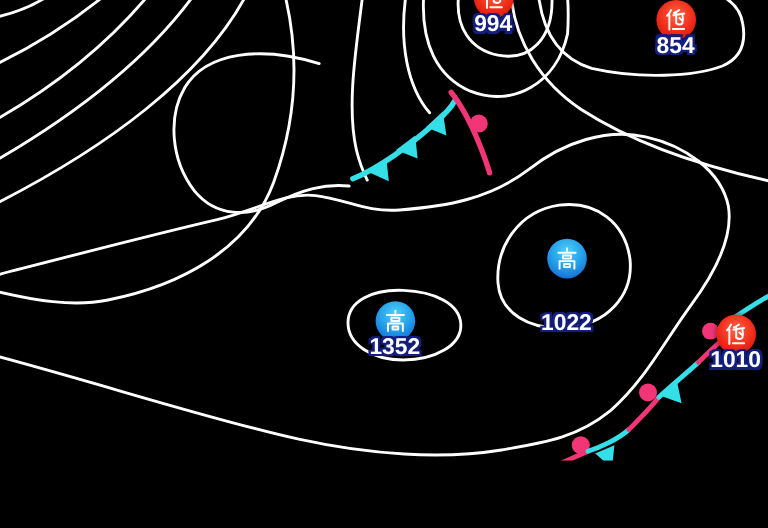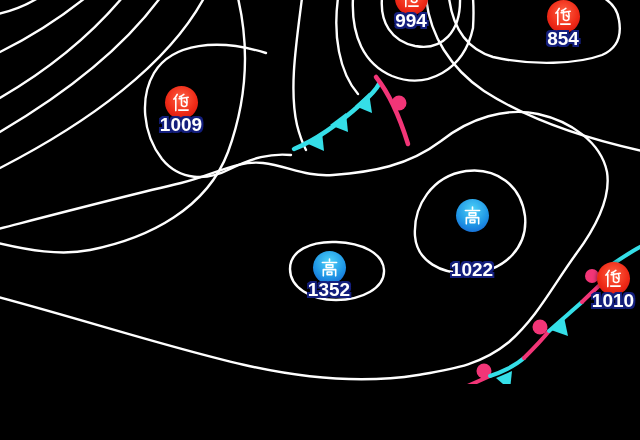--- a/index.html
+++ b/index.html
@@ -98,29 +98,20 @@
   <div class="marker low" style="left:535px; top:0px;">
     <div class="badge">
       <svg class="glyph" viewBox="0 0 20 20">
         <path d="M5.5,1.5 C4.5,3.5 3.5,5 2,6.5 M4,5.5 V18.5 M12.5,1.5 C10.5,3 9.5,3.5 8,4 M7.5,6 L17,4.5 M10,4.5 V13 M10,13 C12,14.5 14,14.6 15.5,13 M15.5,6 C16,8.5 16,11 15.5,13 M12.8,8.5 L15,10.5 M7,18 H17"></path>
       </svg>
       <span class="sr">低</span>
     </div>
     <div class="pvalue">854</div>
   </div>
 
-  <div class="marker low" style="left:153px; top:86px;">
-    <div class="badge">
-      <svg class="glyph" viewBox="0 0 20 20">
-        <path d="M5.5,1.5 C4.5,3.5 3.5,5 2,6.5 M4,5.5 V18.5 M12.5,1.5 C10.5,3 9.5,3.5 8,4 M7.5,6 L17,4.5 M10,4.5 V13 M10,13 C12,14.5 14,14.6 15.5,13 M15.5,6 C16,8.5 16,11 15.5,13 M12.8,8.5 L15,10.5 M7,18 H17"></path>
-      </svg>
-      <span class="sr">低</span>
-    </div>
-    <div class="pvalue">1009</div>
-  </div>
 
   <div class="marker high" style="left:444px; top:199px;gap:32px;">
     <div class="badge">
       <svg class="glyph" viewBox="0 0 20 20">
         <path d="M10,1 V3.2 M2.5,4.8 H17.5 M6.5,7.2 H13.5 V10 H6.5 Z M3.5,12.2 H16.5 M3.5,12.2 V18.8 M16.5,12.2 V18.8 M7.5,14.8 H12.5 V17.5 H7.5 Z"></path>
       </svg>
       <span class="sr">高</span>
     </div>
     <div class="pvalue">1022</div>
   </div>

